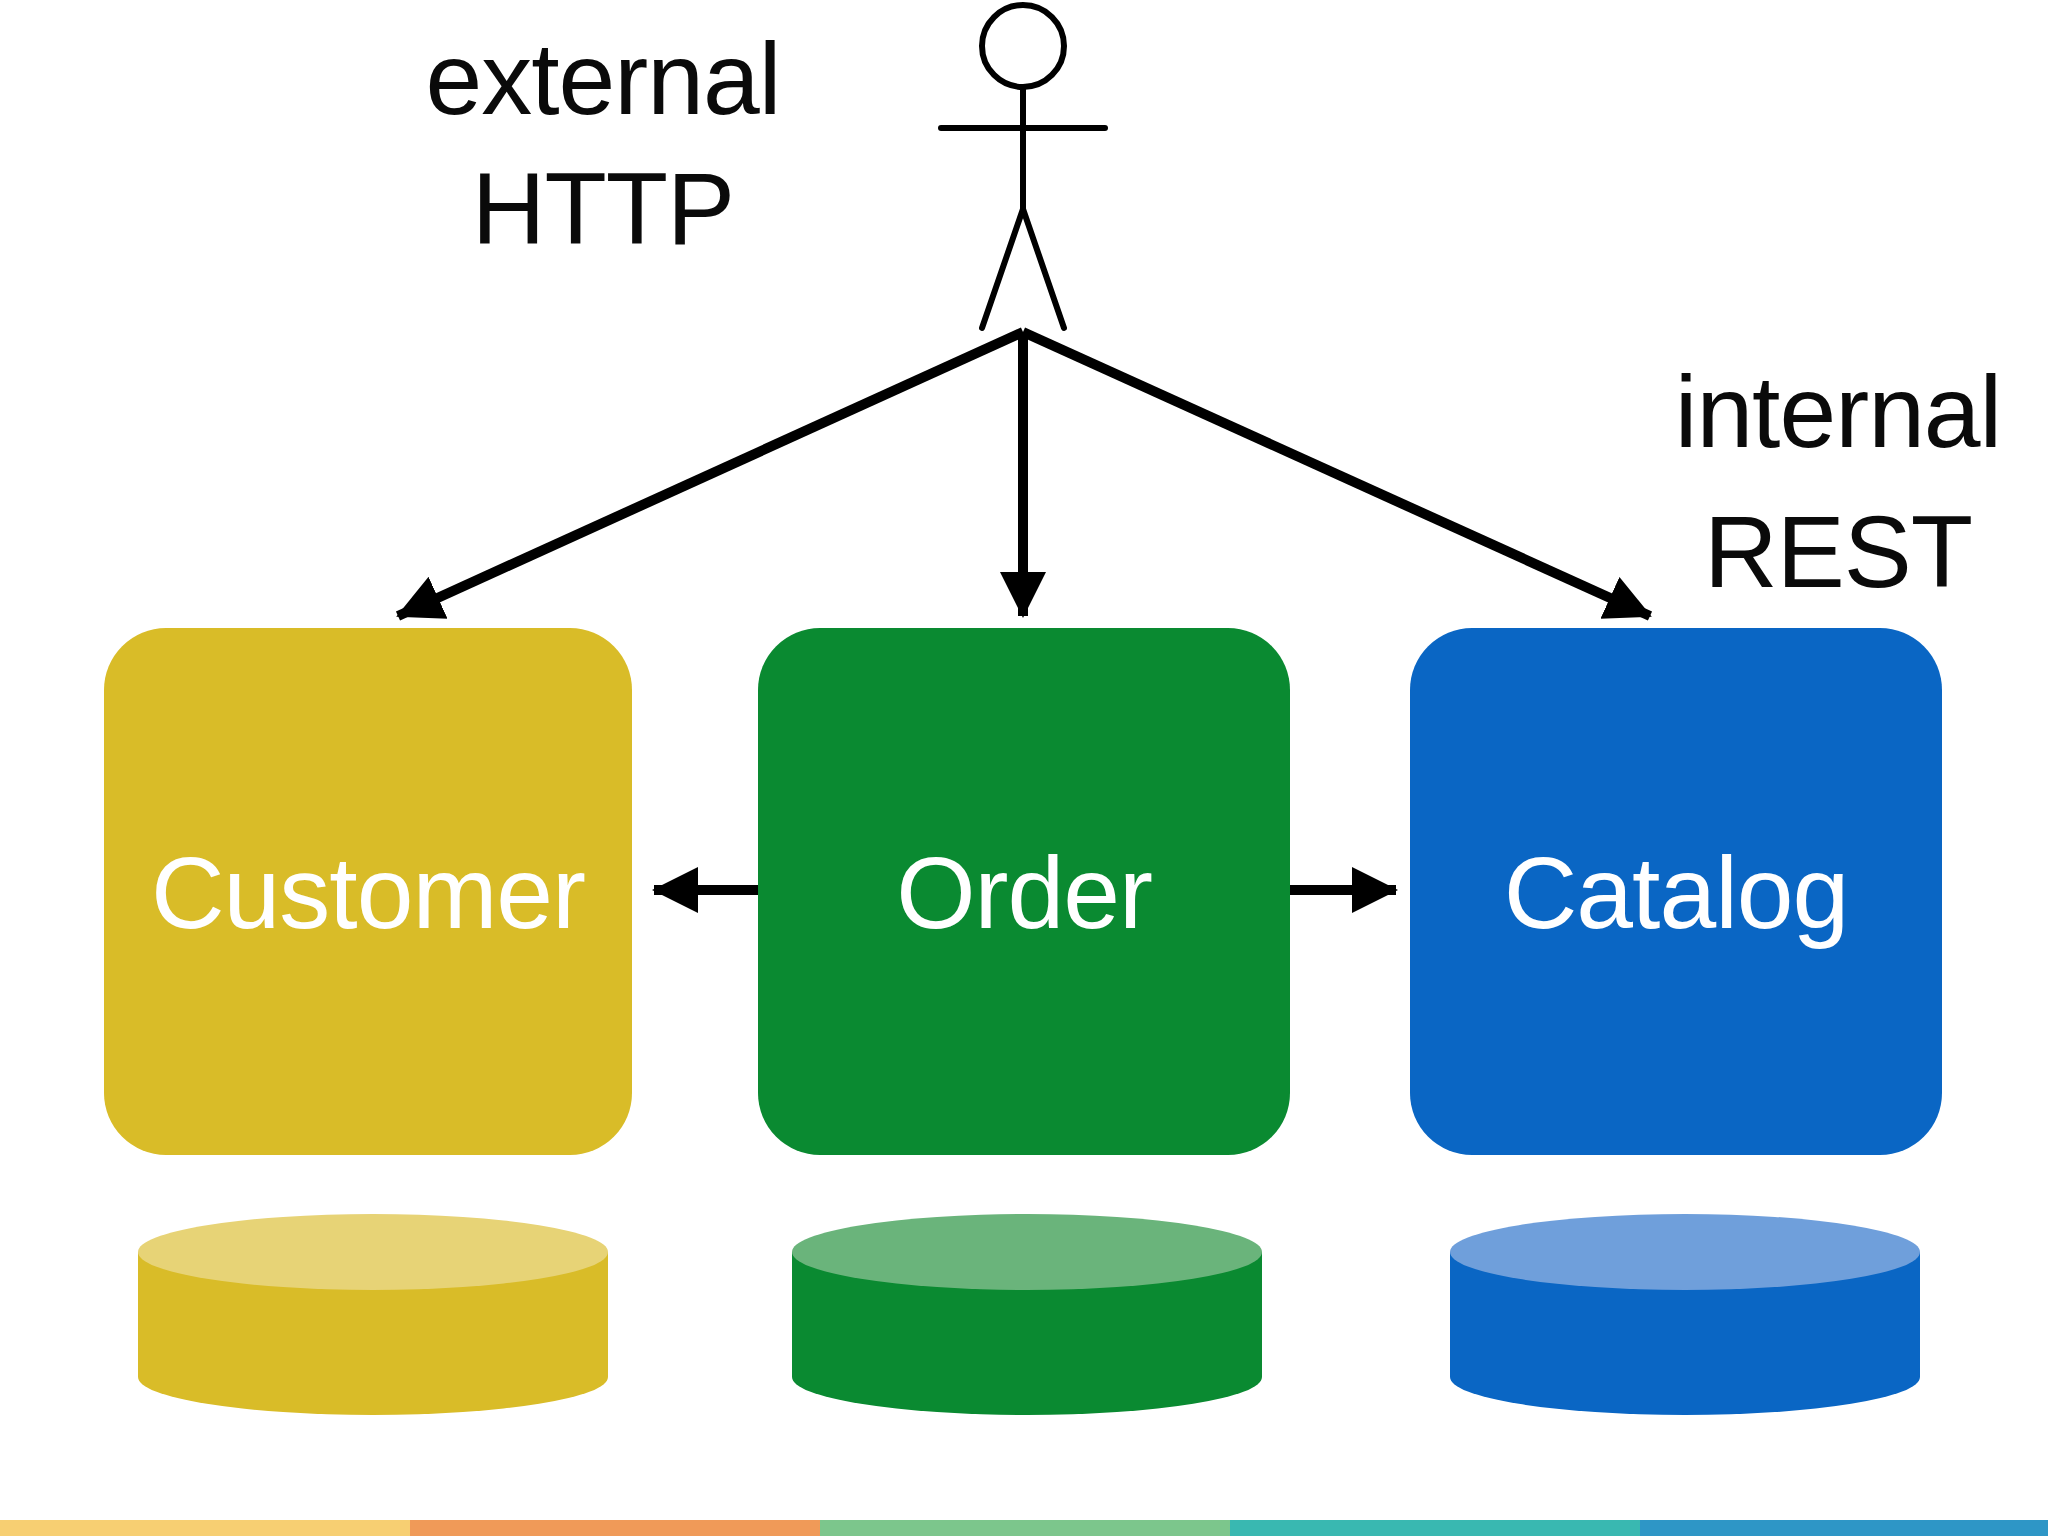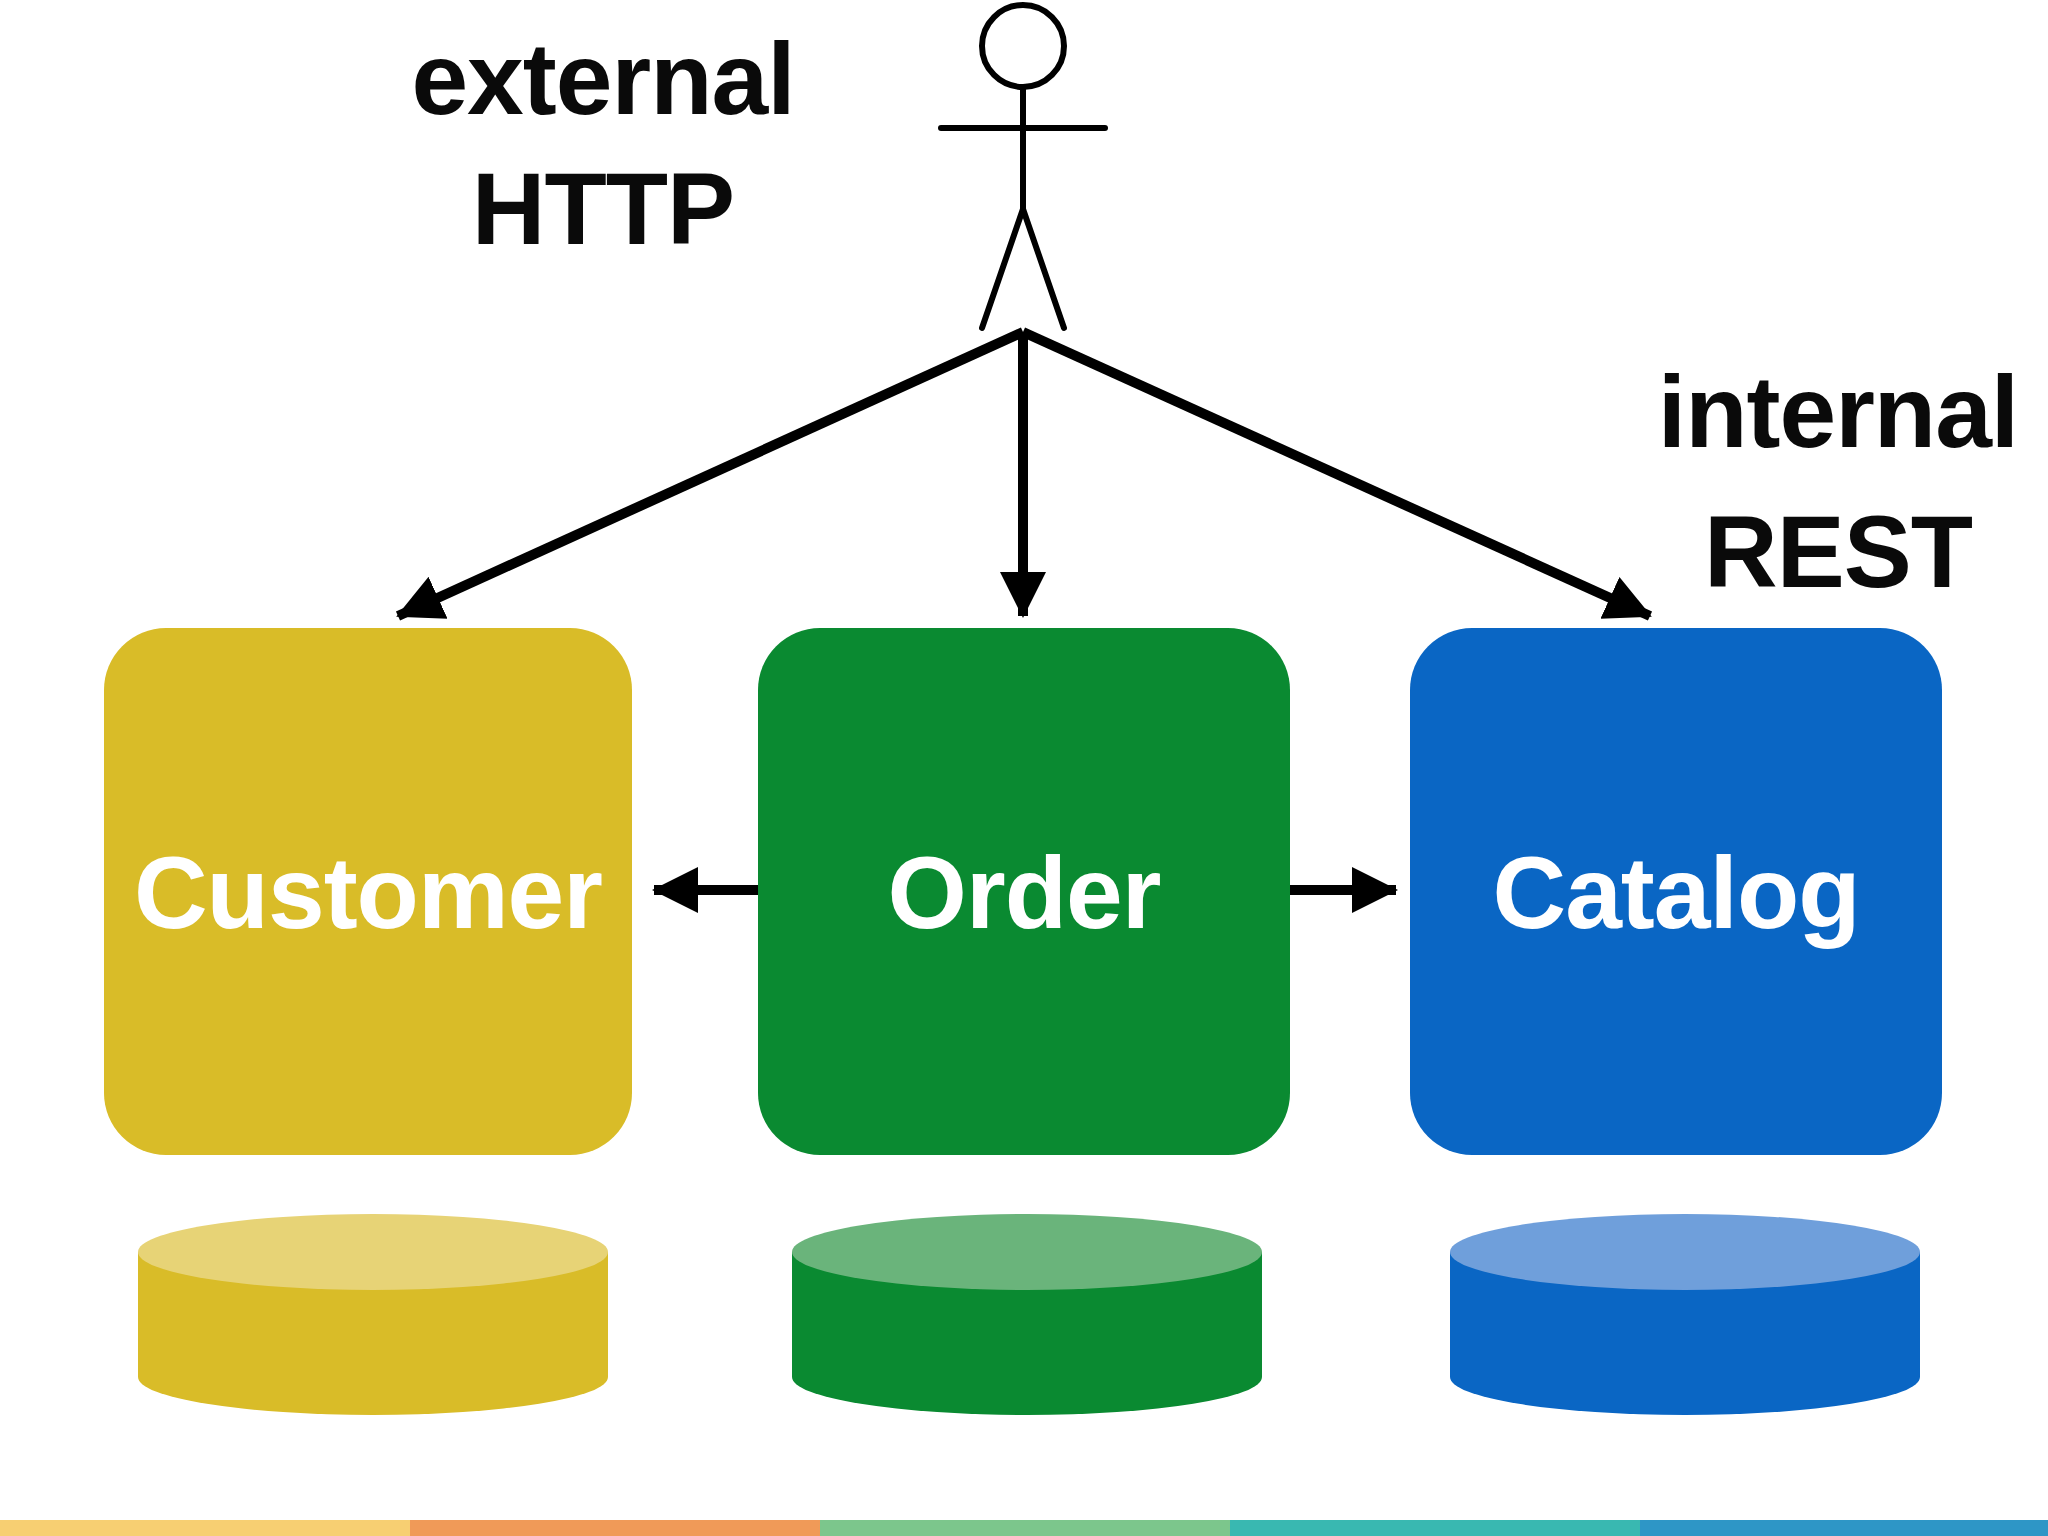--- a/index.html
+++ b/index.html
@@ -2,21 +2,20 @@
 <html><head>
 <meta charset="utf-8">
 <style>
   html,body{margin:0;padding:0;background:#ffffff;}
   .canvas{
     position:relative;
     width:2048px;height:1536px;
     background:#ffffff;
     overflow:hidden;
     font-family:"Liberation Sans", sans-serif;
-    font-weight:bold;
   }
   svg{display:block;width:2048px;height:1536px;}
   .anno-label{
     font-family:"Liberation Sans", sans-serif;
     font-size:102px;
     letter-spacing:-1px;
     fill:#0a0a0a;
   }
   .box-label{
     font-family:"Liberation Sans", sans-serif;

